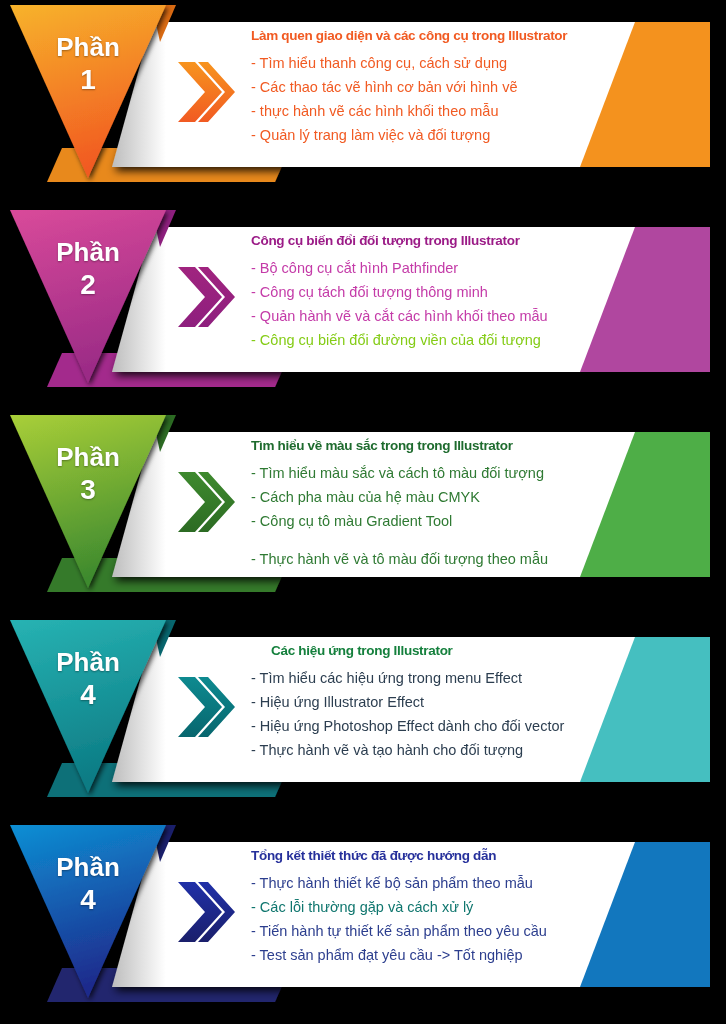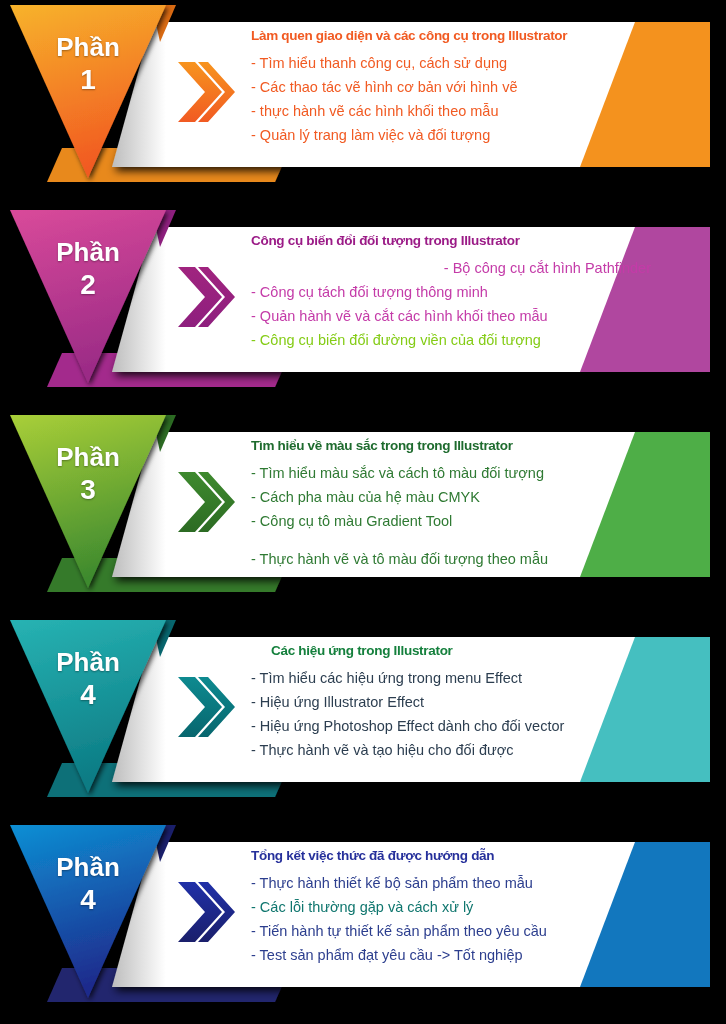--- a/index.html
+++ b/index.html
@@ -197,21 +197,21 @@
       <polygon points="198,62 208,62 235,92 208,122 198,122 225,92" fill="url(#chev-g1)"></polygon>
     </g>
   </svg>
       <div class="badge">
         <div class="badge-word">Phần</div>
         <div class="badge-num">2</div>
       </div>
       <div class="content">
         <div class="card-title" style="color: rgb(155, 27, 135);">Công cụ biến đổi đối tượng trong Illustrator</div>
         <ul class="bullets">
-          <li style="color: rgb(196, 59, 168); text-align: right;">- Bộ công cụ cắt hình Pathfinder</li>
+          <li style="color: rgb(196, 59, 168);">- Bộ công cụ cắt hình Pathfinder</li>
           <li style="color: rgb(196, 59, 168);">- Công cụ tách đối tượng thông minh</li>
           <li style="color: rgb(196, 59, 168);">- Quản hành vẽ và cắt các hình khối theo mẫu</li>
           <li style="color: #84cc16;">- Công cụ biến đổi đường viền của đối tượng</li>
         </ul>
       </div>
     </div>
     <div class="section" style="top: 410px;">
       <svg class="section-svg" viewBox="0 0 726 205">
     <defs>
       <linearGradient id="tri-g2" x1="0" y1="0" x2="0.25" y2="1">
@@ -328,21 +328,21 @@
       <div class="badge">
         <div class="badge-word">Phần</div>
         <div class="badge-num">4</div>
       </div>
       <div class="content">
         <div class="card-title" style="color: #15803d; margin-left: 20px;">Các hiệu ứng trong Illustrator</div>
         <ul class="bullets">
           <li style="color: rgb(44, 62, 80);">- Tìm hiểu các hiệu ứng trong menu Effect</li>
           <li style="color: rgb(44, 62, 80);">- Hiệu ứng Illustrator Effect</li>
           <li style="color: rgb(44, 62, 80);">- Hiệu ứng Photoshop Effect dành cho đối vector</li>
-          <li style="color: rgb(44, 62, 80);">- Thực hành vẽ và tạo hiệu cho đối được</li>
+          <li style="color: rgb(44, 62, 80);">- Thực hành vẽ và tạo hành cho đối tượng</li>
         </ul>
       </div>
     </div>
     <div class="section" style="top: 820px;">
       <svg class="section-svg" viewBox="0 0 726 205">
     <defs>
       <linearGradient id="tri-g4" x1="0" y1="0" x2="0.25" y2="1">
         <stop offset="0%" stop-color="#0D8FD4"></stop>
         <stop offset="100%" stop-color="#1E2A8C"></stop>
       </linearGradient>
@@ -387,21 +387,21 @@
     <g>
       <polygon points="178,62 195,62 222,92 195,122 178,122 205,92" fill="url(#chev-g4)"></polygon>
       <polygon points="198,62 208,62 235,92 208,122 198,122 225,92" fill="url(#chev-g4)"></polygon>
     </g>
   </svg>
       <div class="badge">
         <div class="badge-word">Phần</div>
         <div class="badge-num">4</div>
       </div>
       <div class="content">
-        <div class="card-title" style="color: rgb(38, 48, 155);">Tổng kết việc thức đã được hướng dẫn</div>
+        <div class="card-title" style="color: rgb(38, 48, 155);">Tổng kết thiết thức đã được hướng dẫn</div>
         <ul class="bullets">
           <li style="color: rgb(44, 62, 142);">- Thực hành thiết kế bộ sản phẩm theo mẫu</li>
           <li style="color: #0f766e;">- Các lỗi thường gặp và cách xử lý</li>
           <li style="color: rgb(44, 62, 142);">- Tiến hành tự thiết kế sản phẩm theo yêu cầu</li>
           <li style="color: rgb(44, 62, 142);">- Test sản phẩm đạt yêu cầu -&gt; Tốt nghiệp</li>
         </ul>
       </div>
     </div>
   </div>
 

